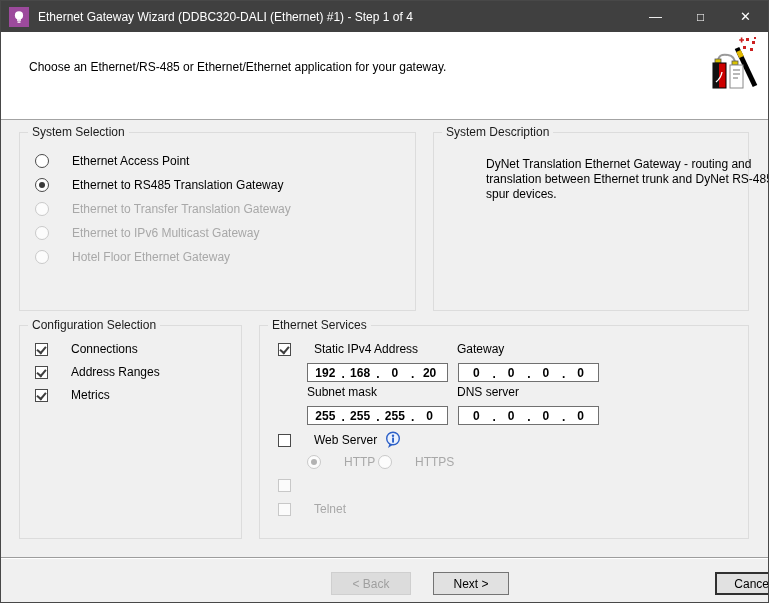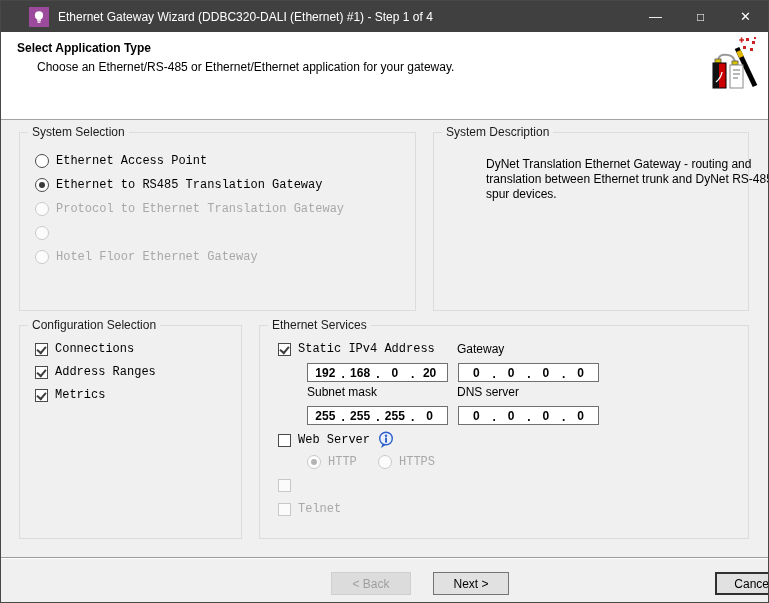--- a/index.html
+++ b/index.html
@@ -4,44 +4,44 @@
 <style>
   * { margin:0; padding:0; box-sizing:border-box; }
   html,body { width:769px; height:603px; }
   body { font-family:"Liberation Sans", sans-serif; font-size:12px; color:#000; }
 
   .window { position:relative; width:769px; height:603px; background:#f0f0f0;
             border:1px solid #484848; overflow:hidden; }
 
   
   .titlebar { position:absolute; top:0; left:0; right:0; height:31px; background:#404040;
-              display:flex; align-items:center;padding-left:20px; }
+              display:flex; align-items:center; }
   .app-icon { width:20px; height:20px; margin-left:8px; background:#9c4a9c;
               display:flex; align-items:center; justify-content:center; flex:none; }
   .titlebar-text { color:#ffffff; margin-left:9px; font-size:12px; white-space:nowrap; }
   .win-controls { margin-left:auto; display:flex; height:31px; }
   .win-btn { width:45px; height:31px; color:#ffffff; display:flex; align-items:center;
              justify-content:center; font-size:13px; cursor:default; }
   .win-btn.max { font-size:12px; }
 
   
   .header { position:absolute; top:31px; left:0; right:0; height:88px; background:#ffffff;
             border-bottom:1px solid #a3a3a3; }
   .header-title { position:absolute; left:16px; top:9px; font-weight:bold; font-size:12px; }
-  .header-sub { position:absolute; left:36px; top:28px; font-size:12px;text-align:right; }
+  .header-sub { position:absolute; left:28px; top:28px; font-size:12px;text-align:right; }
   .wizard-icon { position:absolute; right:10px; top:4px; }
 
   
   .groupbox { position:absolute; border:1px solid #dcdcdc; }
   .gb-label { position:absolute; top:-8px; left:8px; background:#f0f0f0; padding:0 4px;
               color:#1b1b1b; white-space:nowrap; }
 
   
   .row { position:absolute; display:flex; align-items:center; height:16px; white-space:nowrap; }
-  .row .lbl { margin-left:7px;font-family:Liberation Mono, monospace; }
+  .row .lbl { margin-left:23px; }
   .row.disabled .lbl { color:#a8a8a8; }
 
   .rb { width:14px; height:14px; border-radius:50%; background:#ffffff;
         border:1px solid #4a4a4a; position:relative; flex:none; }
   .rb.sel::after { content:""; position:absolute; left:3px; top:3px; width:6px; height:6px;
                    border-radius:50%; background:#3a3a3a; }
   .rb.disabled { border-color:#c9c9c9; background:#fcfcfc; }
   .rb.disabled.sel::after { background:#b3b3b3; }
 
   .cb { width:13px; height:13px; background:#ffffff; border:1px solid #4a4a4a;
@@ -88,21 +88,20 @@
     </div>
     <div class="titlebar-text">Ethernet Gateway Wizard (DDBC320-DALI (Ethernet) #1) - Step 1 of 4</div>
     <div class="win-controls">
       <div class="win-btn">—</div>
       <div class="win-btn max">□</div>
       <div class="win-btn">✕</div>
     </div>
   </div>
 
   <div class="header">
-    <div class="header-title">Select Application Type</div>
     <div class="header-sub">Choose an Ethernet/RS-485 or Ethernet/Ethernet application for your gateway.</div>
     <div class="wizard-icon">
       <svg width="50" height="56" viewBox="0 0 50 56">
 
         <g fill="#cc1f1f">
           <path d="M33 3h2v2h2v2h-2v2h-2V7h-2V5h2z" transform="scale(0.8) translate(8,-1)"></path>
           <rect x="38" y="2" width="3" height="3"></rect>
           <rect x="44" y="5" width="3" height="3"></rect>
           <rect x="35" y="10" width="3" height="3"></rect>
           <rect x="42" y="12" width="3" height="3"></rect>
@@ -134,24 +133,25 @@
     <div class="row" style="left:15px; top:20px;">
       <span class="rb"></span>
       <span class="lbl">Ethernet Access Point</span>
     </div>
     <div class="row" style="left:15px; top:44px;">
       <span class="rb sel"></span>
       <span class="lbl">Ethernet to RS485 Translation Gateway</span>
     </div>
     <div class="row disabled" style="left:15px; top:68px;">
       <span class="rb disabled"></span>
-      <span class="lbl">Protocol to Ethernet Translation Gateway</span>
+      <span class="lbl">Ethernet to Transfer Translation Gateway</span>
     </div>
     <div class="row disabled" style="left:15px; top:92px;">
       <span class="rb disabled"></span>
+      <span class="lbl">Ethernet to IPv6 Multicast Gateway</span>
     </div>
     <div class="row disabled" style="left:15px; top:116px;">
       <span class="rb disabled"></span>
       <span class="lbl">Hotel Floor Ethernet Gateway</span>
     </div>
   </div>
 
   <div class="groupbox" style="left:432px; top:131px; width:316px; height:179px;padding-left:28px;">
     <div class="gb-label">System Description</div>
     <div class="desc-text">DyNet Translation Ethernet Gateway - routing and translation between Ethernet trunk and DyNet RS-485 spur devices.</div>

